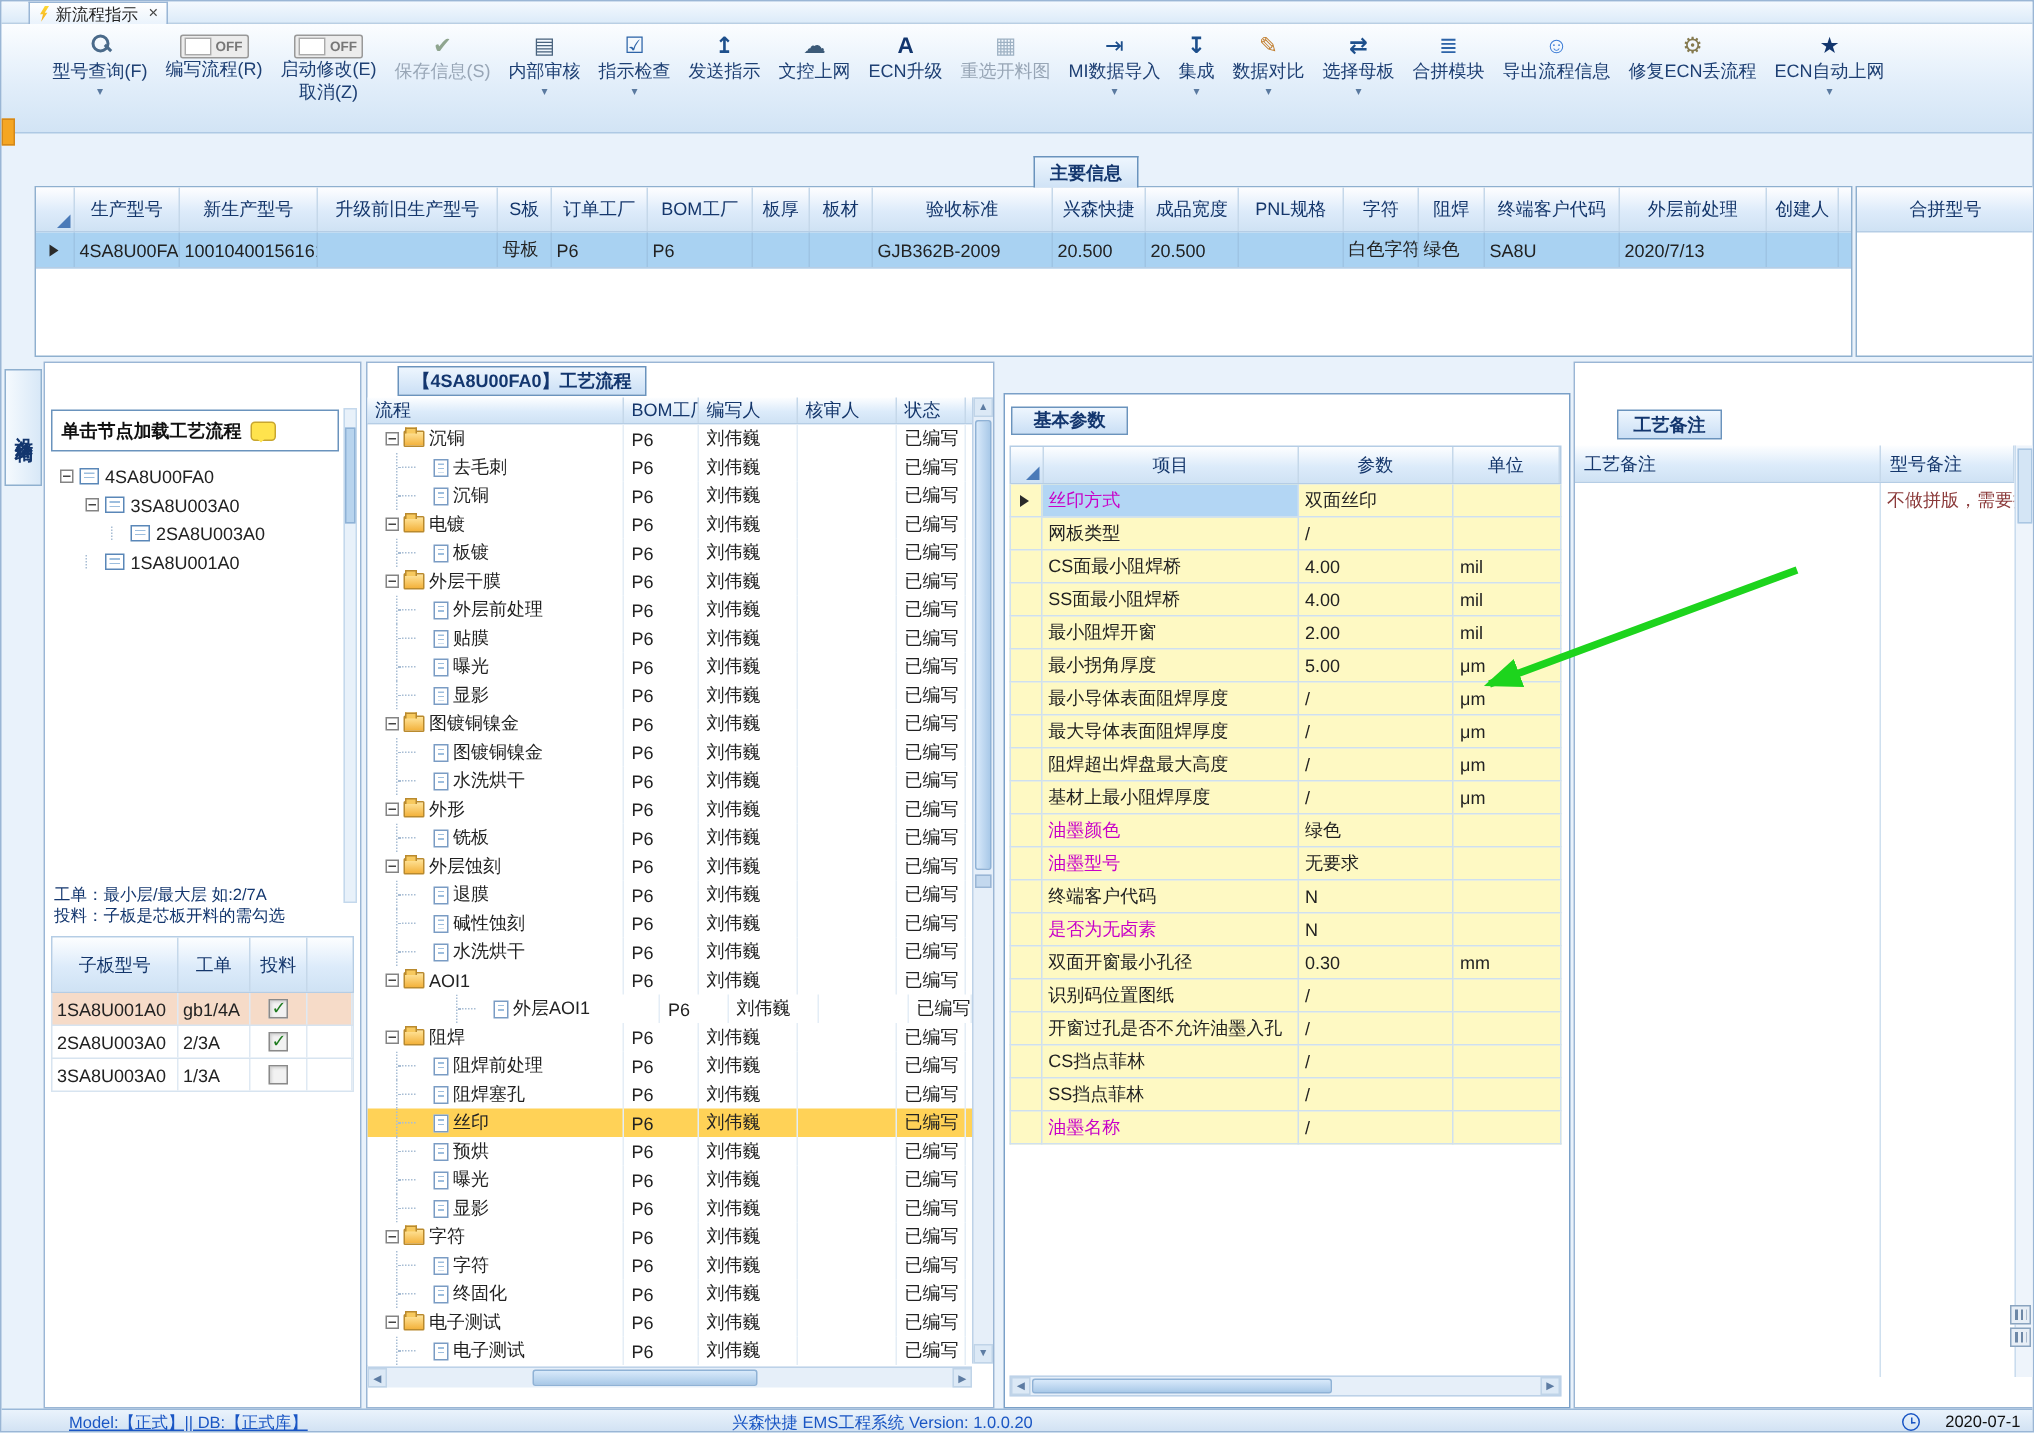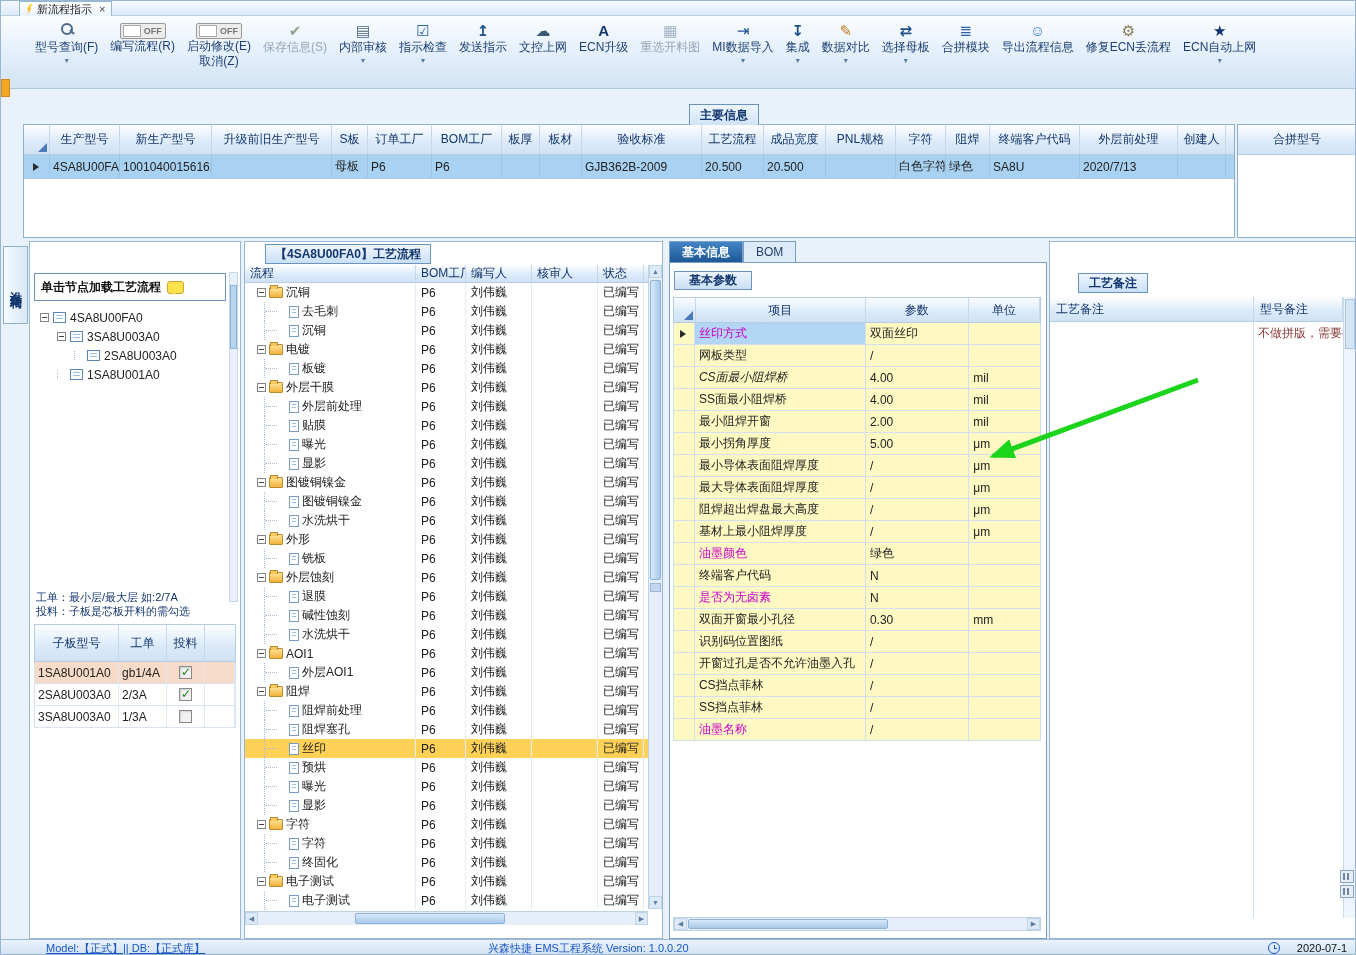--- a/index.html
+++ b/index.html
@@ -279,21 +279,21 @@
         </div>
         <div class="mi-h" style="width: 70px;">生产型号</div>
         <div class="mi-h" style="width: 92px;">新生产型号</div>
         <div class="mi-h" style="width: 120px;">升级前旧生产型号</div>
         <div class="mi-h" style="width: 36px;">S板</div>
         <div class="mi-h" style="width: 64px;">订单工厂</div>
         <div class="mi-h" style="width: 70px;">BOM工厂</div>
         <div class="mi-h" style="width: 38px;">板厚</div>
         <div class="mi-h" style="width: 42px;">板材</div>
         <div class="mi-h" style="width: 120px;">验收标准</div>
-        <div class="mi-h" style="width: 62px;">工艺流程</div>
+        <div class="mi-h" style="width: 62px;">兴森快捷</div>
         <div class="mi-h" style="width: 62px;">成品宽度</div>
         <div class="mi-h" style="width: 70px;">PNL规格</div>
         <div class="mi-h" style="width: 50px;">字符</div>
         <div class="mi-h" style="width: 44px;">阻焊</div>
         <div class="mi-h" style="width: 90px;">终端客户代码</div>
         <div class="mi-h" style="width: 98px;">外层前处理</div>
         <div class="mi-h" style="width: 48px;">创建人</div>
       </div>
     <div class="mi-row">
         <div class="mi-c mi-gutter">
@@ -620,21 +620,21 @@
             <span class="expander"></span>
             <span class="folder-icon"></span>
             <span class="fl-name">AOI1</span>
           </div>
           <div class="fl-c" style="width: 50px;">P6</div>
           <div class="fl-c" style="width: 66px;">刘伟巍</div>
           <div class="fl-c" style="width: 66px;"></div>
           <div class="fl-c" style="width: 46px;">已编写</div>
         </div>
         <div class="fl-row">
-          <div class="fl-c c0" style="width: 171px;">
+          <div class="fl-c c0" style="width: 171px; margin-left: 40px;">
             <span class="indent"></span>
             <span class="doc-icon"></span>
             <span class="fl-name">外层AOI1</span>
           </div>
           <div class="fl-c" style="width: 50px;">P6</div>
           <div class="fl-c" style="width: 66px;">刘伟巍</div>
           <div class="fl-c" style="width: 66px;"></div>
           <div class="fl-c" style="width: 46px;">已编写</div>
         </div>
         <div class="fl-row">
@@ -777,24 +777,20 @@
       <span class="sbtn down"></span>
     </div>
     <div class="hscroll">
       <span class="sbtn left"></span>
       <span class="hthumb"></span>
       <span class="sbtn right"></span>
     </div>
   </div>
 
   <div class="param-panel">
-    <div class="pp-tabs">
-        <div class="pp-tab active">基本信息</div>
-        <div class="pp-tab">BOM</div>
-      </div>
     <div class="pp-box">
       <div class="pp-inner-tab">基本参数</div>
       <div class="param-table">
         <div class="param-header">
             <div class="pm-h pm-gutter">
               <span class="diag"></span>
             </div>
             <div class="pm-h" style="width: 172px;">项目</div>
             <div class="pm-h" style="width: 104px;">参数</div>
             <div class="pm-h" style="width: 72px;">单位</div>
@@ -809,21 +805,21 @@
               <div class="pm-c" style="width: 72px;"></div>
             </div>
             <div class="pm-row">
               <div class="pm-c pm-gutter"></div>
               <div class="pm-c pm-item" style="width: 172px;">网板类型</div>
               <div class="pm-c" style="width: 104px;">/</div>
               <div class="pm-c" style="width: 72px;"></div>
             </div>
             <div class="pm-row">
               <div class="pm-c pm-gutter"></div>
-              <div class="pm-c pm-item" style="width: 172px; font-style: italic;">CS面最小阻焊桥</div>
+              <div class="pm-c pm-item" style="width: 172px;">CS面最小阻焊桥</div>
               <div class="pm-c" style="width: 104px;">4.00</div>
               <div class="pm-c" style="width: 72px;">mil</div>
             </div>
             <div class="pm-row">
               <div class="pm-c pm-gutter"></div>
               <div class="pm-c pm-item" style="width: 172px;">SS面最小阻焊桥</div>
               <div class="pm-c" style="width: 104px;">4.00</div>
               <div class="pm-c" style="width: 72px;">mil</div>
             </div>
             <div class="pm-row">
@@ -859,20 +855,26 @@
             <div class="pm-row">
               <div class="pm-c pm-gutter"></div>
               <div class="pm-c pm-item" style="width: 172px;">基材上最小阻焊厚度</div>
               <div class="pm-c" style="width: 104px;">/</div>
               <div class="pm-c" style="width: 72px;">μm</div>
             </div>
             <div class="pm-row">
               <div class="pm-c pm-gutter"></div>
               <div class="pm-c pm-item link" style="width: 172px;">油墨颜色</div>
               <div class="pm-c" style="width: 104px;">绿色</div>
+              <div class="pm-c" style="width: 72px;"></div>
+            </div>
+            <div class="pm-row">
+              <div class="pm-c pm-gutter"></div>
+              <div class="pm-c pm-item link" style="width: 172px;">油墨型号</div>
+              <div class="pm-c" style="width: 104px;">无要求</div>
               <div class="pm-c" style="width: 72px;"></div>
             </div>
             <div class="pm-row">
               <div class="pm-c pm-gutter"></div>
               <div class="pm-c pm-item" style="width: 172px;">终端客户代码</div>
               <div class="pm-c" style="width: 104px;">N</div>
               <div class="pm-c" style="width: 72px;"></div>
             </div>
             <div class="pm-row">
               <div class="pm-c pm-gutter"></div>

